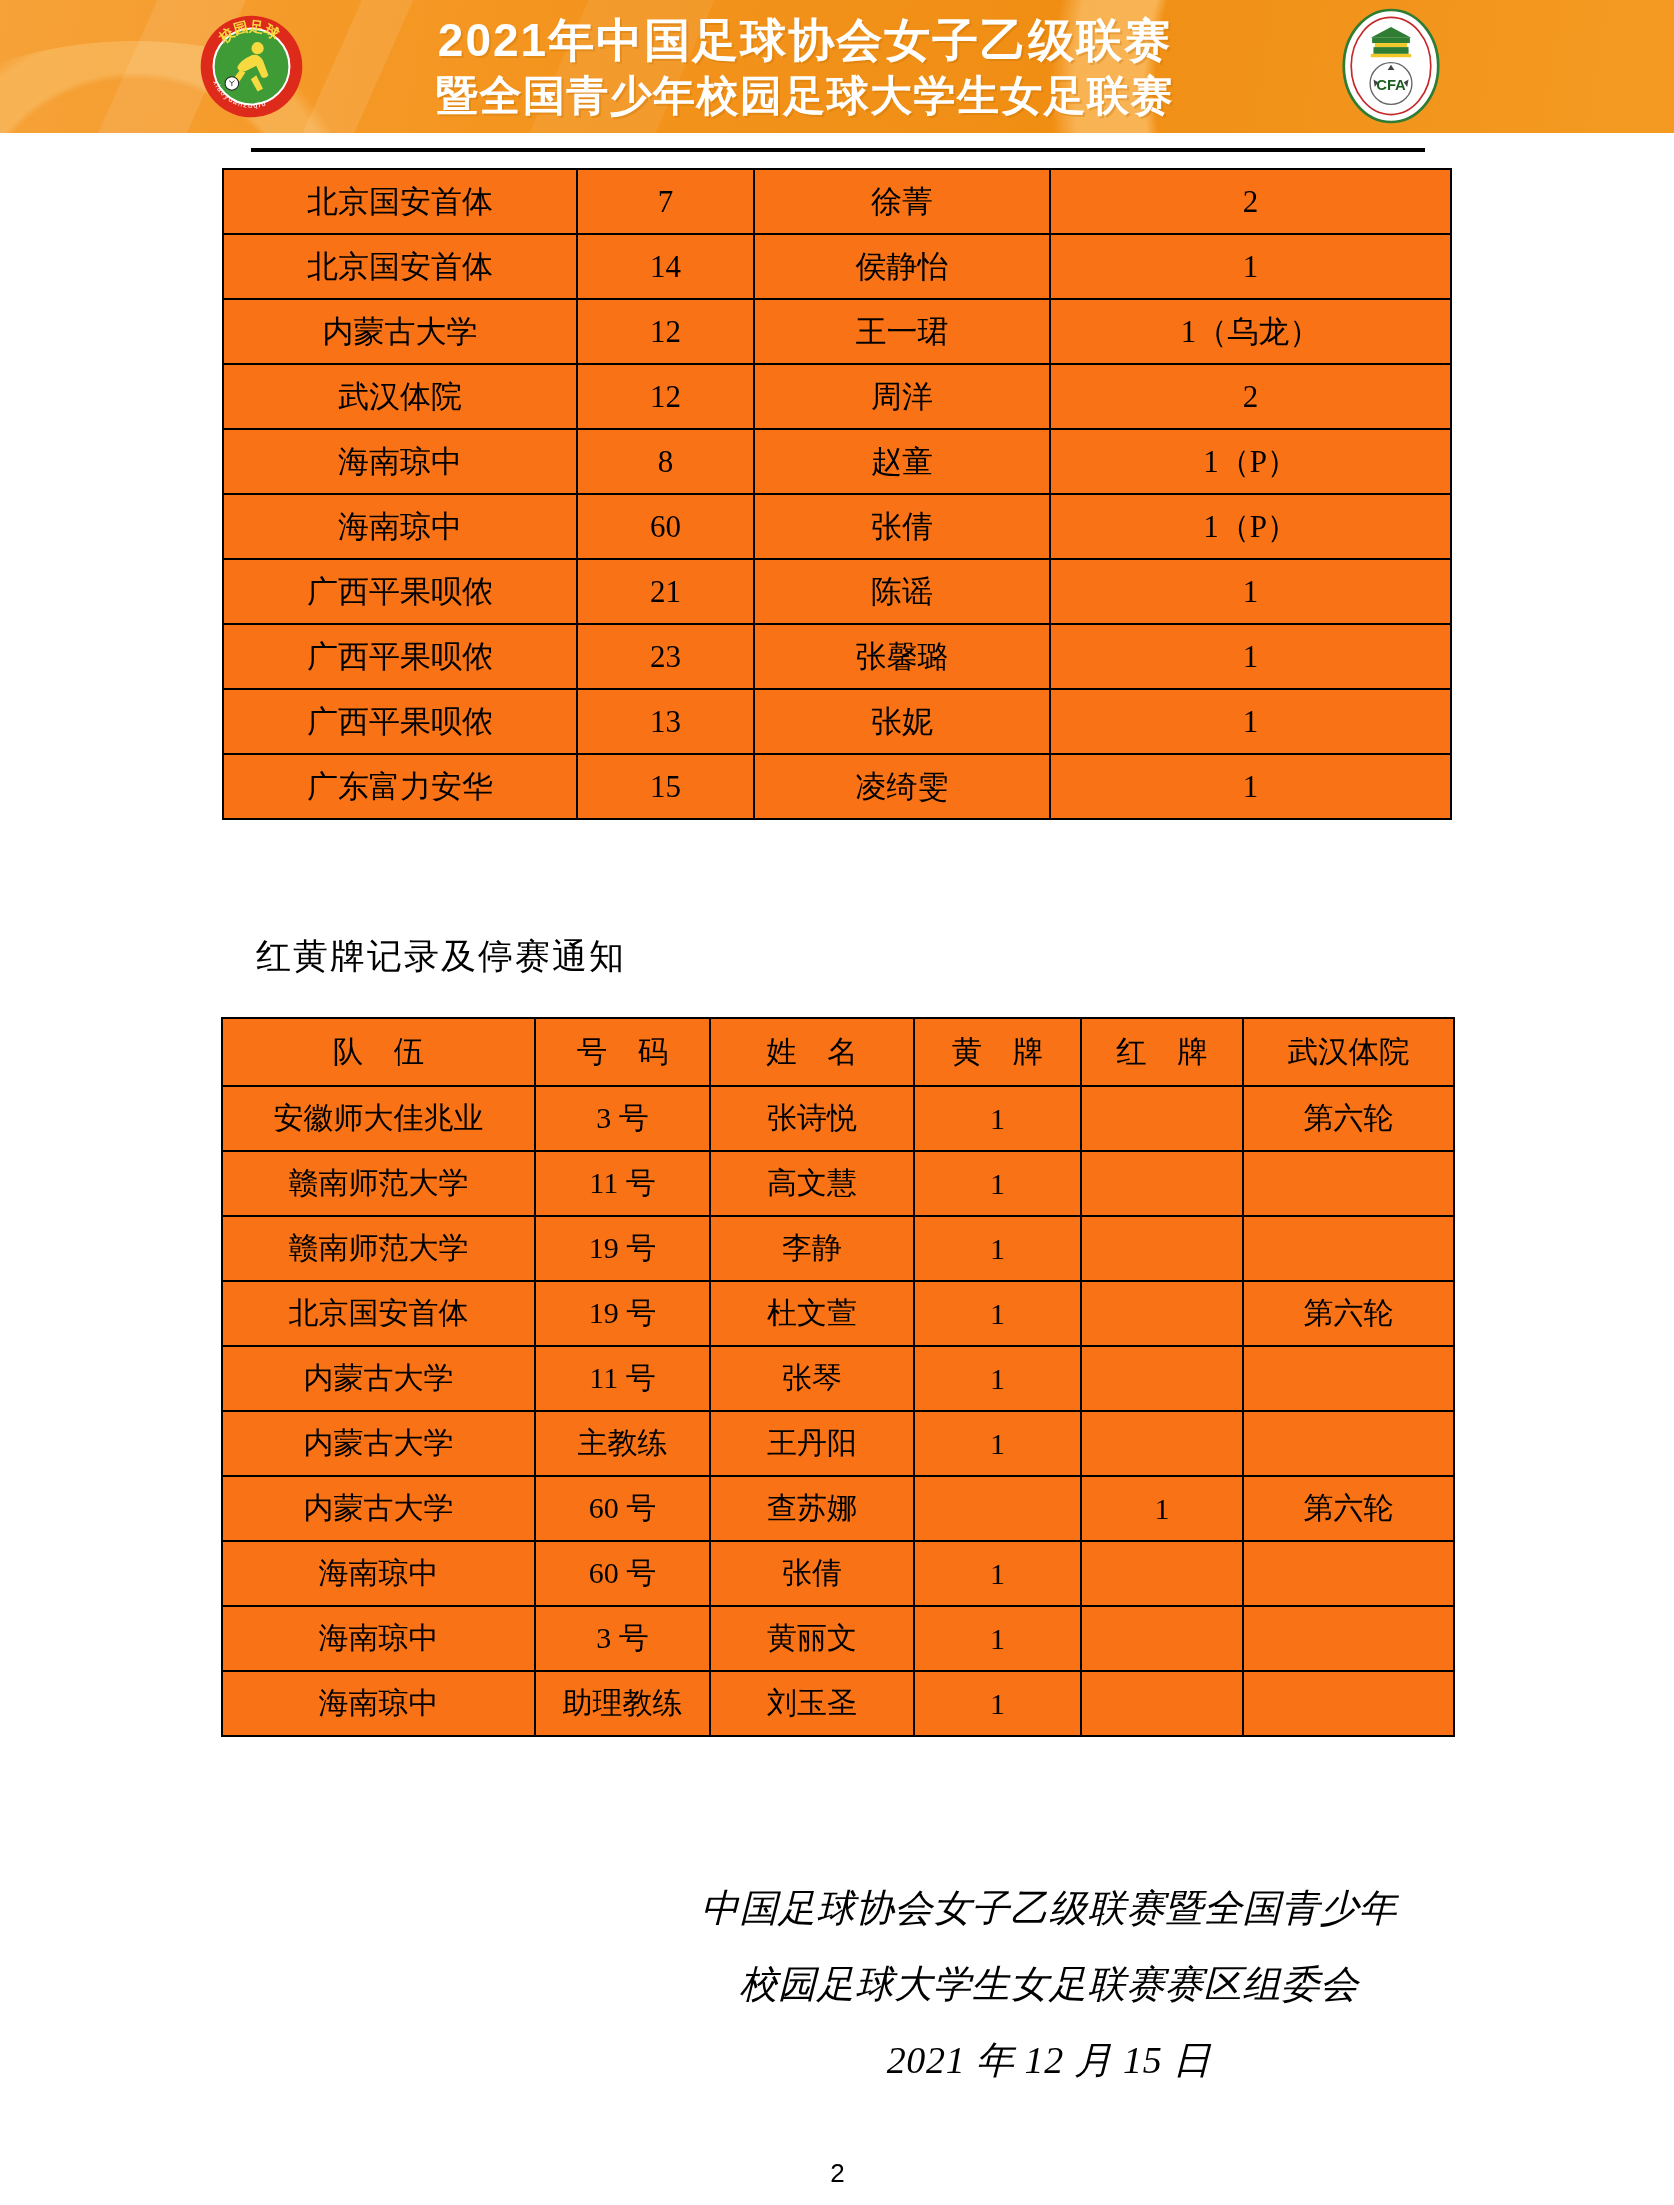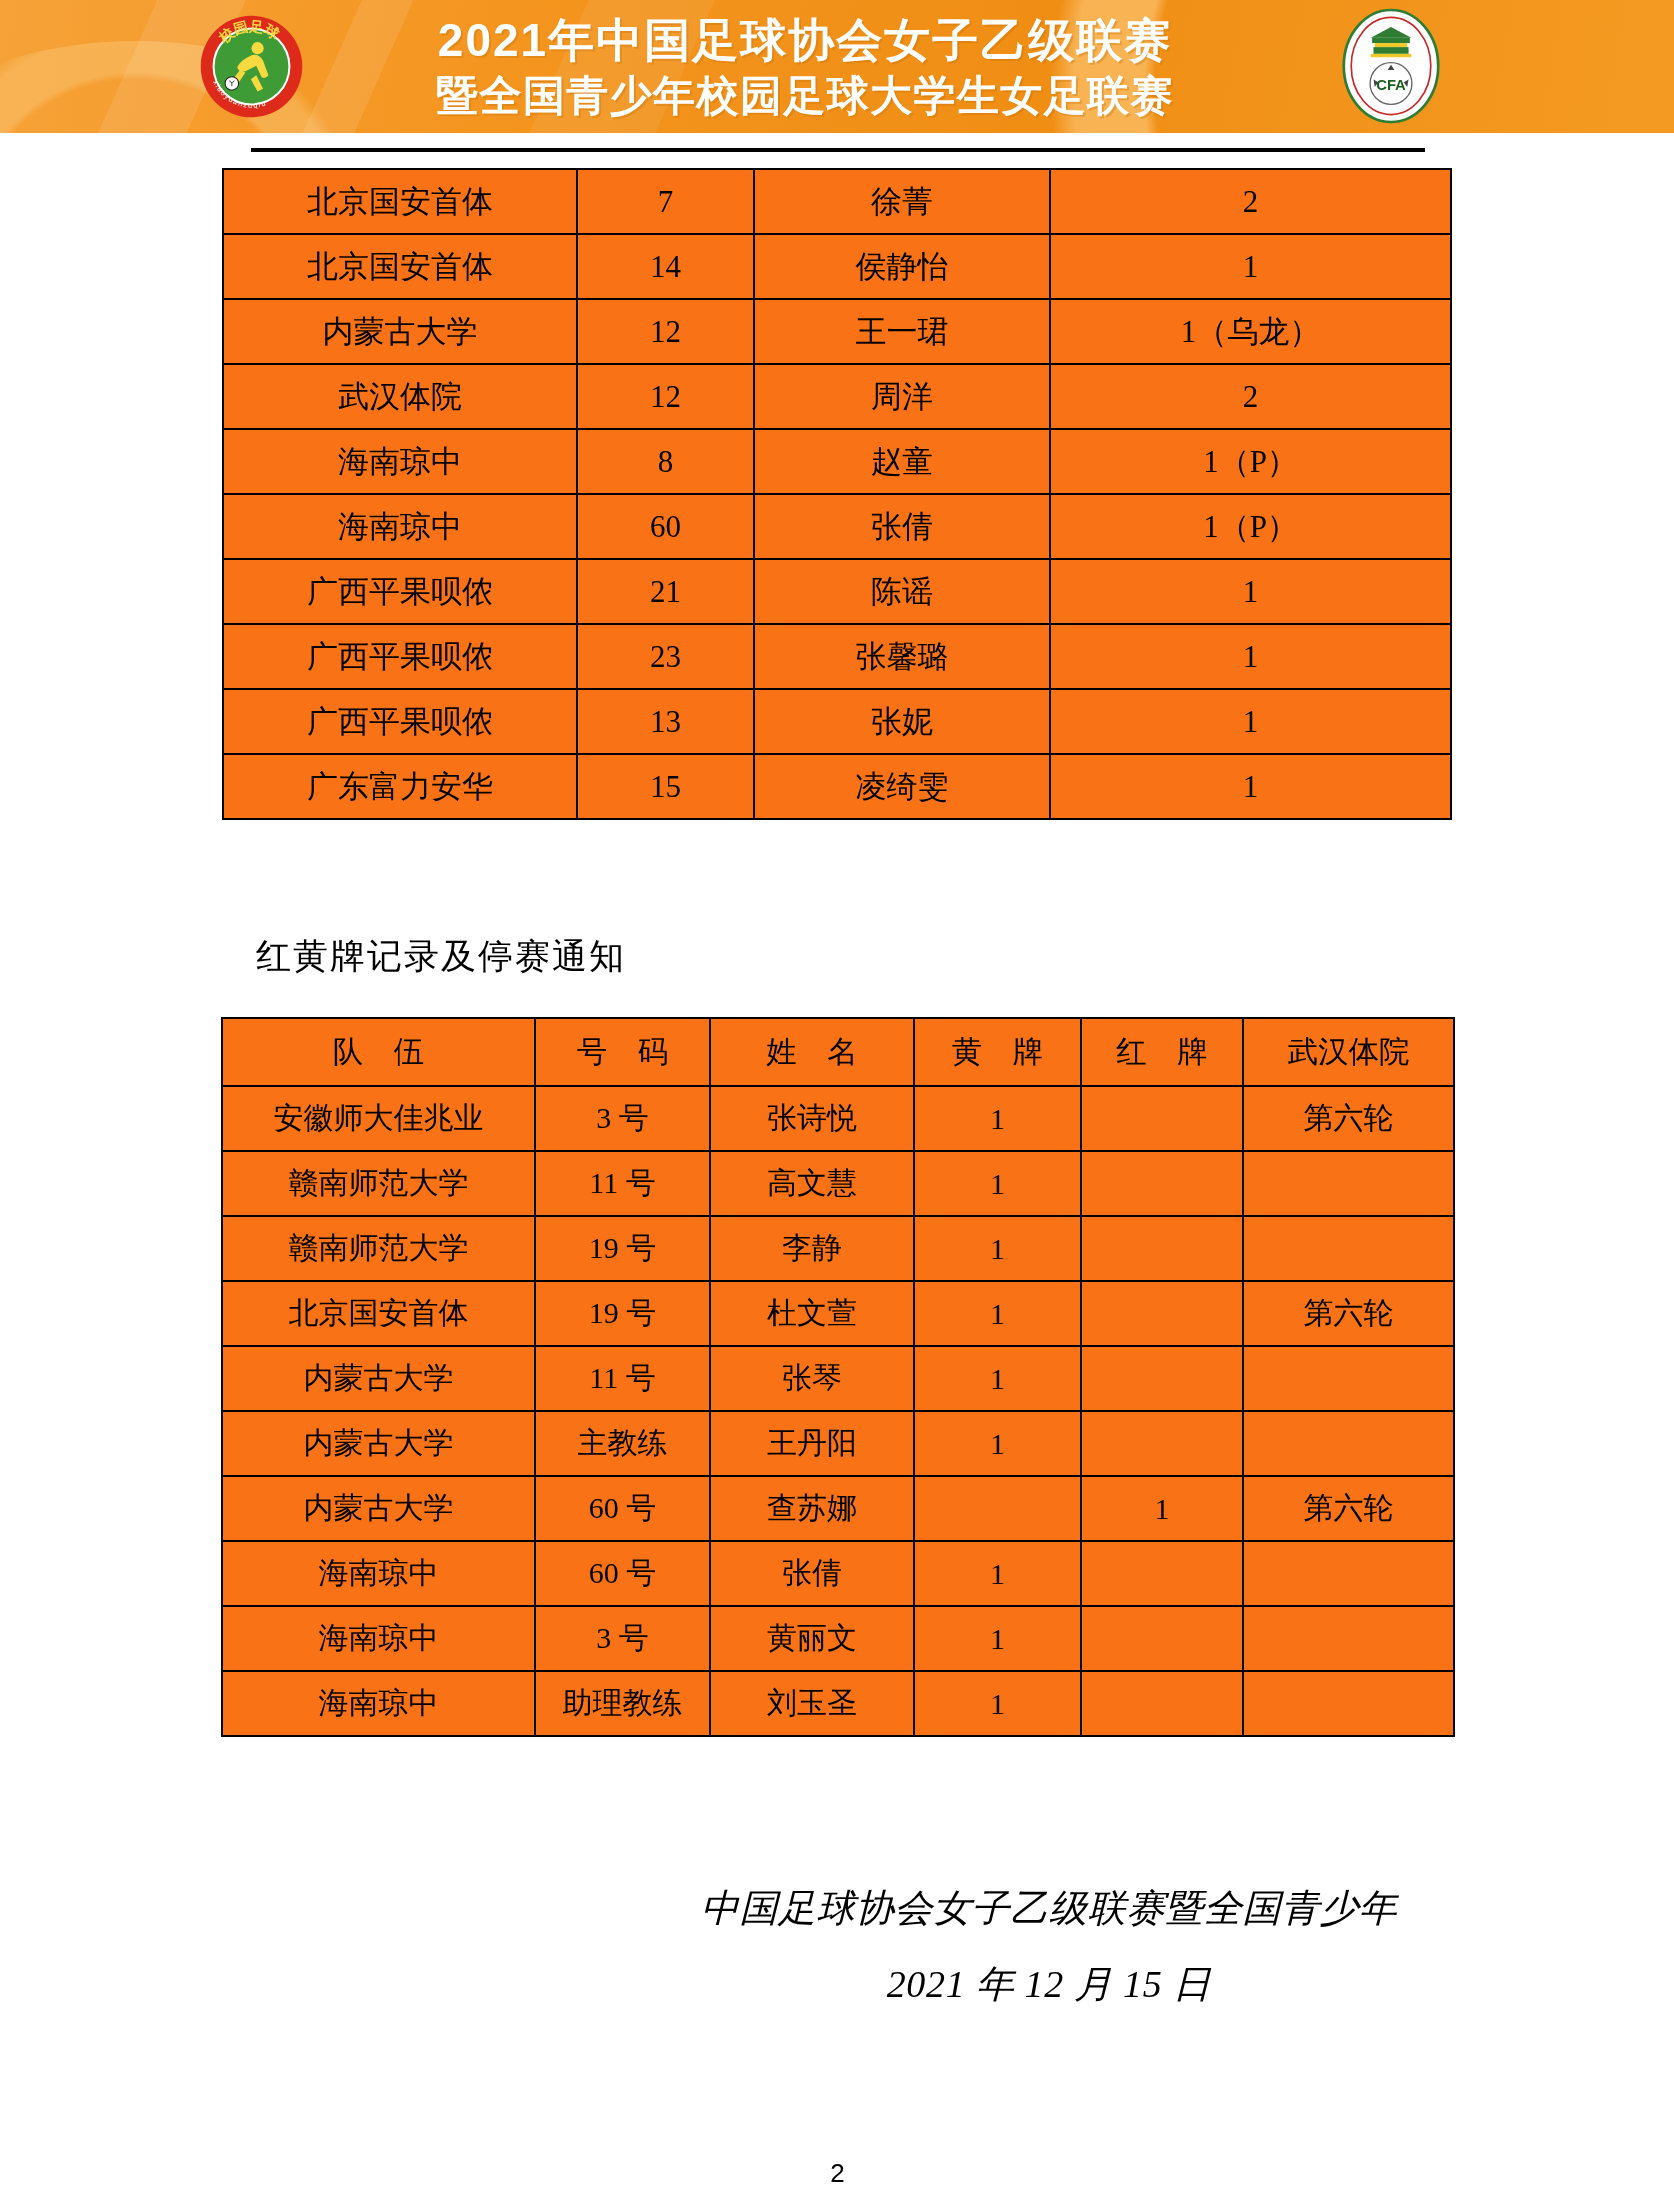--- a/index.html
+++ b/index.html
@@ -300,19 +300,20 @@
         <td>刘玉圣</td>
         <td>1</td>
         <td></td>
         <td></td>
       </tr>
     </tbody>
   </table>
 
   <div class="closing-block">
     <div class="closing-line">中国足球协会女子乙级联赛暨全国青少年</div>
+    <div class="closing-line">校园足球大学生女足联赛赛区组委会</div>
     <div class="closing-line">2021 年 12 月 15 日</div>
   </div>
 
   <div class="page-number">2</div>
 
 </div>
 
 
 </body></html>

